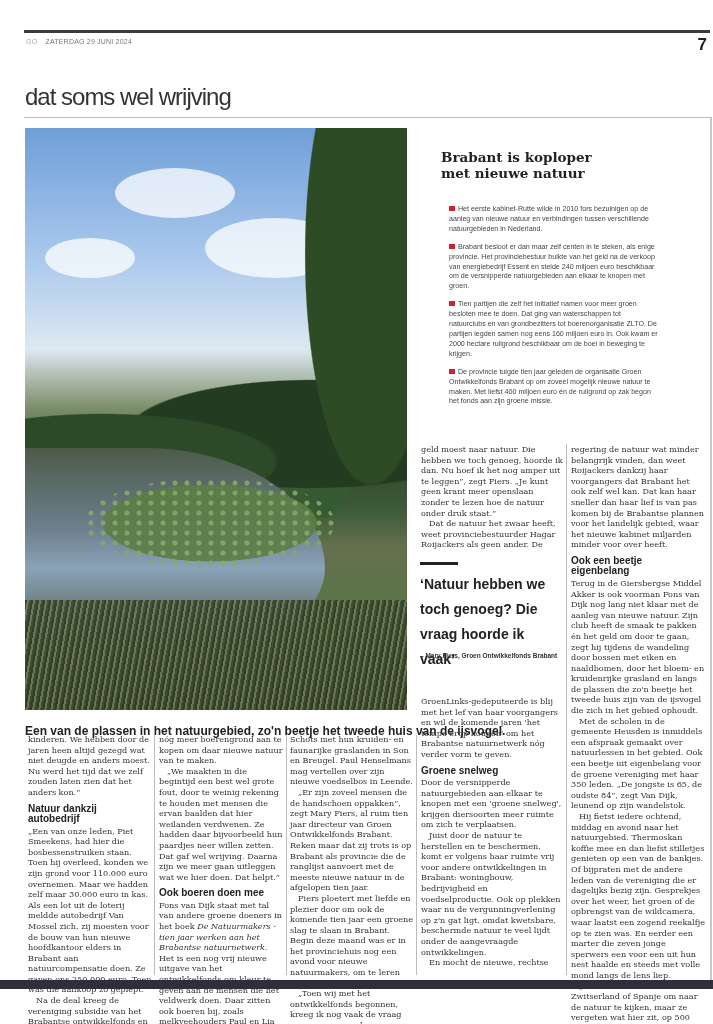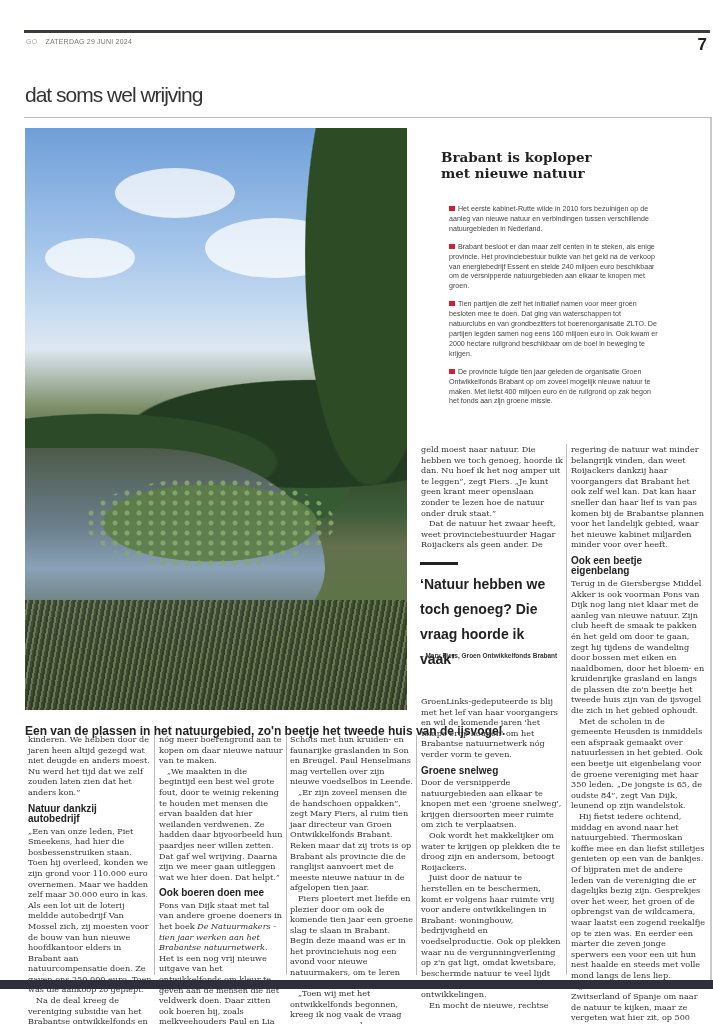--- a/index.html
+++ b/index.html
@@ -1,21 +1,21 @@
 <!DOCTYPE html>
 <html><head>
 <meta charset="utf-8">
 <style>
   html, body { margin: 0; padding: 0; background: #ffffff; }
   body { width: 713px; height: 1024px; position: relative; overflow: hidden; font-family: "DejaVu Serif", serif; color: #2a2a2a; }
   .topline { position: absolute; left: 24px; top: 30px; width: 686px; height: 3px; background: #3a3b45; }
   .dateline { position: absolute; left: 26px; top: 38px; font-family: "Liberation Sans", sans-serif; font-size: 7px; color: #777; letter-spacing: .2px; }
   .dateline .logo { color: #aaa; margin-right: 6px; }
   .pagenum { position: absolute; right: 6px; top: 35px; font-family: "Liberation Sans", sans-serif; font-weight: bold; font-size: 17px; color: #222; }
-  .headline { position: absolute; left: 25px; top: 83px; font-family: "Liberation Sans", sans-serif; font-size: 21px; font-weight: 300; color: #333; letter-spacing: -1px; }
+  .headline { position: absolute; left: 25px; top: 83px; font-family: "Liberation Sans", sans-serif; font-size: 24px; font-weight: 300; color: #333; letter-spacing: -1px; }
   .frame { position: absolute; left: 24px; top: 117px; width: 686px; height: 871px; border-top: 1px solid #bbb; border-right: 2px solid #c8c8c8; }
   .photo { position: absolute; left: 25px; top: 128px; width: 382px; height: 582px; overflow: hidden;
     background: linear-gradient(180deg, #6f9fd8 0%, #a9c8ec 22%, #dde8f2 38%, #7d8f6a 48%, #2f4a2a 58%, #3f5c3a 66%, #65704e 72%, #5b7546 82%, #3b4a2c 100%); }
   .photo .sky-cloud { position: absolute; border-radius: 50%; background: rgba(255,255,255,.75); }
   .photo .trees-left { position:absolute; left:0; top:250px; width:382px; height:140px; background: radial-gradient(ellipse at 20% 60%, #2c4a28 0 40%, transparent 41%), radial-gradient(ellipse at 75% 40%, #233c21 0 45%, transparent 46%), radial-gradient(ellipse at 50% 70%, #365a32 0 50%, transparent 51%); }
   .photo .tree-right { position:absolute; right:0; top:0; width:120px; height:420px; background: radial-gradient(ellipse at 70% 30%, #2d4b25 0 55%, transparent 56%); }
   .photo .pond { position:absolute; left:0; top:320px; width:300px; height:200px; background: linear-gradient(180deg, #4d5a4a 0%, #6c7f8c 40%, #8aa2b8 60%, #4d5b43 100%); border-radius: 0 60% 40% 0; }
   .photo .lilies { position:absolute; left:60px; top:350px; width:250px; height:90px; border-radius:50%; background: radial-gradient(circle, #86a96a 0 2px, transparent 3px) 0 0/12px 10px, radial-gradient(ellipse at center, #5d7e46 0 60%, transparent 61%); opacity:.9; }
   .photo .grass { position:absolute; left:0; bottom:0; width:382px; height:110px; background: repeating-linear-gradient(100deg, #2e3b25 0 2px, #6d7a55 2px 4px, #3d4a30 4px 6px); opacity:.9; }
   .caption { position: absolute; left: 25px; top: 724px; font-family: "Liberation Sans", sans-serif; font-size: 12px; font-weight: bold; color: #222; }
@@ -101,21 +101,20 @@
 </div>
 
 <div class="quote-rule"></div>
 <div class="quote">‘Natuur hebben we toch genoeg? Die vraag hoorde ik vaak’</div>
 <div class="quote-src">– Mary Fiers, Groen Ontwikkelfonds Brabant</div>
 
 <div class="col" style="left:421px;top:696px;width:142px;">
   <p class="first">GroenLinks-gedeputeerde is blij met het lef van haar voorgangers en wil de komende jaren 'het tempo erop houden' om het Brabantse natuurnetwerk nóg verder vorm te geven.</p>
   <h3>Groene snelweg</h3>
   <p class="first">Door de versnipperde natuurgebieden aan elkaar te knopen met een 'groene snelweg', krijgen diersoorten meer ruimte om zich te verplaatsen.</p>
-  <p>Ook wordt het makkelijker om water te krijgen op plekken die te droog zijn en andersom, betoogt Roijackers.</p>
   <p>Juist door de natuur te herstellen en te beschermen, komt er volgens haar ruimte vrij voor andere ontwikkelingen in Brabant: woningbouw, bedrijvigheid en voedselproductie. Ook op plekken waar nu de vergunningverlening op z'n gat ligt, omdat kwetsbare, beschermde natuur te veel lijdt onder de aangevraagde ontwikkelingen.</p>
   <p>En mocht de nieuwe, rechtse</p>
 </div>
 
 <div class="col" style="left:571px;top:444px;width:135px;">
   <p class="first">regering de natuur wat minder belangrijk vinden, dan weet Roijackers dankzij haar voorgangers dat Brabant het ook zelf wel kan. Dat kan haar sneller dan haar lief is van pas komen bij de Brabantse plannen voor het landelijk gebied, waar het nieuwe kabinet miljarden minder voor over heeft.</p>
   <h3>Ook een beetje eigenbelang</h3>
   <p class="first">Terug in de Giersbergse Middel Akker is ook voorman Fons van Dijk nog lang niet klaar met de aanleg van nieuwe natuur. Zijn club heeft de smaak te pakken én het geld om door te gaan, zegt hij tijdens de wandeling door bossen met eiken en naaldbomen, door het bloem- en kruidenrijke grasland en langs de plassen die zo'n beetje het tweede huis zijn van de ijsvogel die zich in het gebied ophoudt.</p>
   <p>Met de scholen in de gemeente Heusden is inmiddels een afspraak gemaakt over natuurlessen in het gebied. Ook een beetje uit eigenbelang voor de groene vereniging met haar 350 leden. „De jongste is 65, de oudste 84”, zegt Van Dijk, leunend op zijn wandelstok.</p>
   <p>Hij fietst iedere ochtend, middag en avond naar het natuurgebied. Thermoskan koffie mee en dan liefst stilletjes genieten op een van de bankjes. Of bijpraten met de andere leden van de vereniging die er dagelijks bezig zijn. Gesprekjes over het weer, het groen of de opbrengst van de wildcamera, waar laatst een zogend reekalfje op te zien was. En eerder een marter die zeven jonge sperwers een voor een uit hun nest haalde en steeds met volle mond langs de lens liep.</p>

